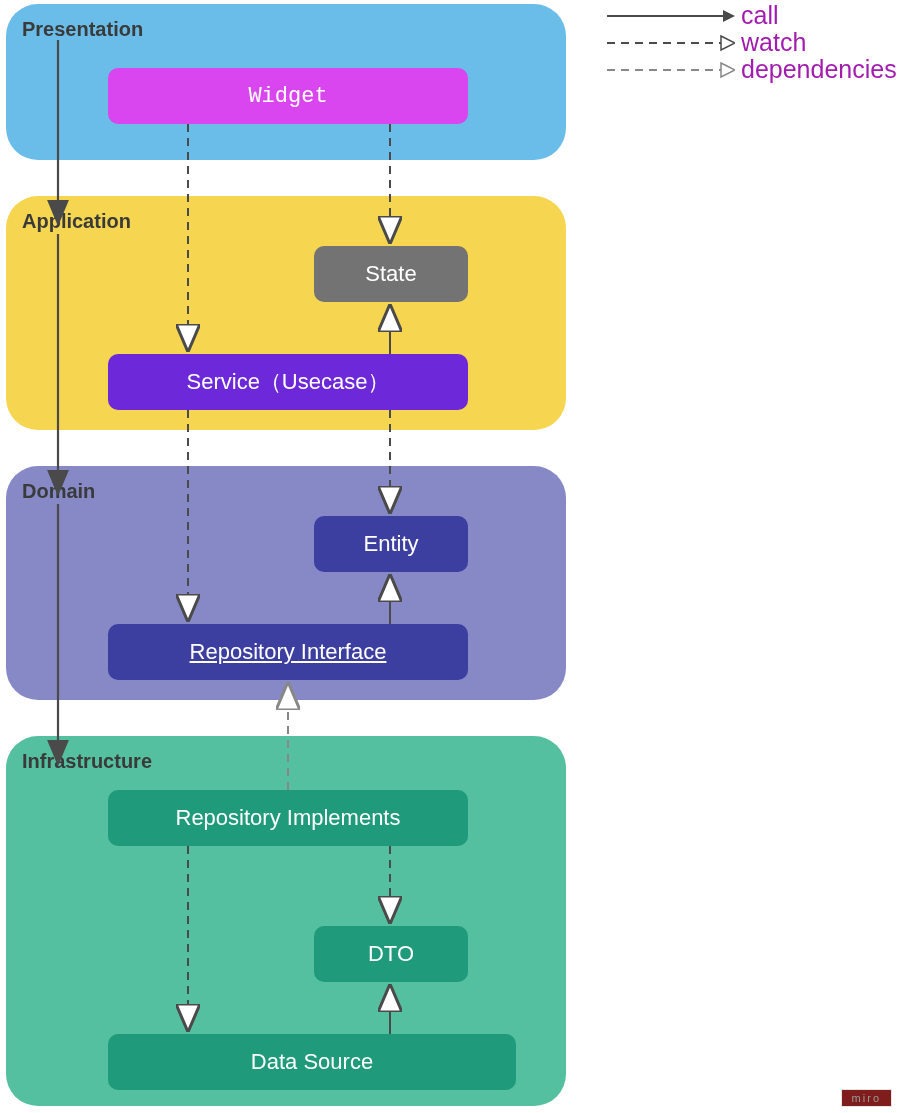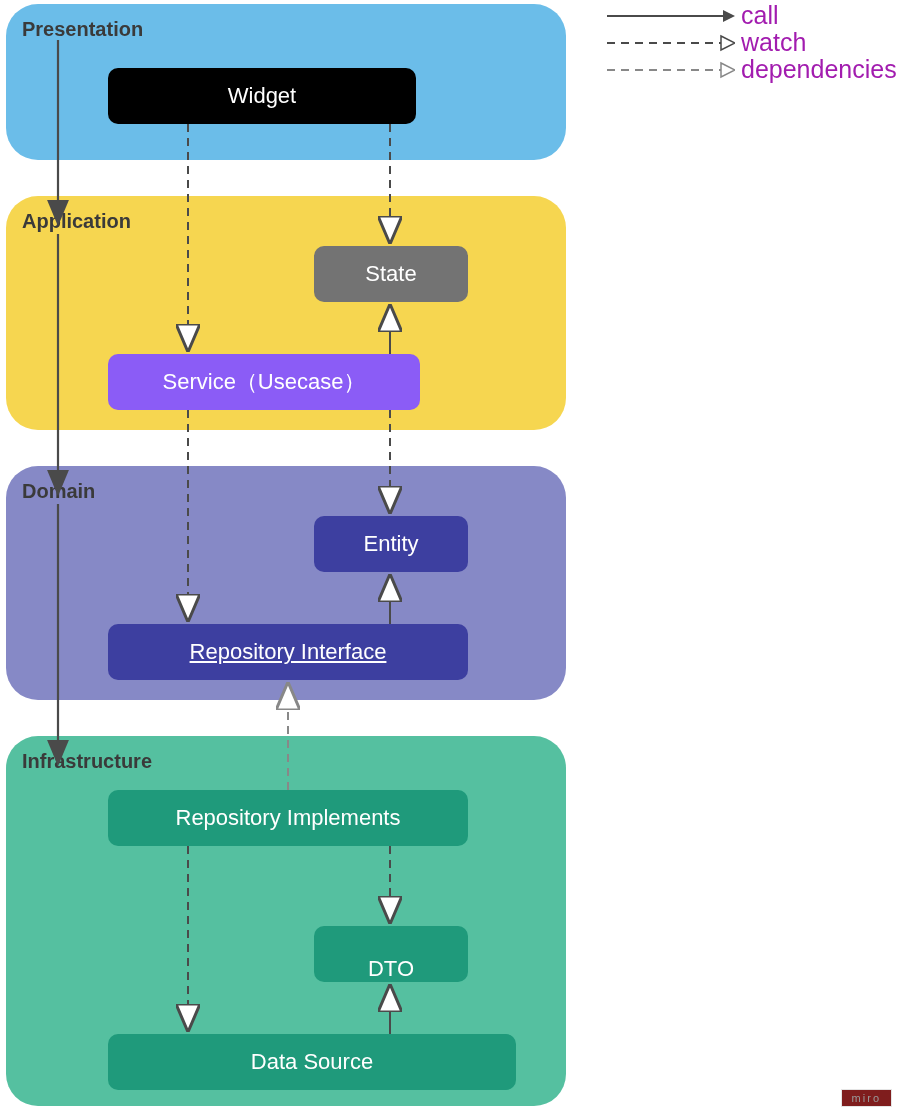--- a/index.html
+++ b/index.html
@@ -82,45 +82,45 @@
 
 <div class="layer" style="left:6px; top:196px; width:560px; height:234px; background:#f6d650;"></div>
 <div class="layer-title" style="left:22px; top:210px;">Application</div>
 
 <div class="layer" style="left:6px; top:466px; width:560px; height:234px; background:#8689c6;"></div>
 <div class="layer-title" style="left:22px; top:480px;">Domain</div>
 
 <div class="layer" style="left:6px; top:736px; width:560px; height:370px; background:#55c0a0;"></div>
 <div class="layer-title" style="left:22px; top:750px;">Infrastructure</div>
 
-<div class="node" style="left:108px; top:68px; width:308px; height:56px; background:#000000;">
+<div class="node" style="left:108px; top:68px; width:360px; height:56px; background:#d946ef;font-family:Liberation Mono, monospace;">
   <span>Widget</span>
 </div>
 
 <div class="node" style="left:314px; top:246px; width:154px; height:56px; background:#737373;">
   <span>State</span>
 </div>
 
-<div class="node" style="left:108px; top:354px; width:312px; height:56px; background:#8b5cf6;">
+<div class="node" style="left:108px; top:354px; width:360px; height:56px; background:#6d28d9;">
   <span>Service（Usecase）</span>
 </div>
 
 <div class="node" style="left:314px; top:516px; width:154px; height:56px; background:#3d3fa0;">
   <span>Entity</span>
 </div>
 
 <div class="node" style="left:108px; top:624px; width:360px; height:56px; background:#3d3fa0;text-decoration:underline;">
   <span>Repository Interface</span>
 </div>
 
 <div class="node" style="left:108px; top:790px; width:360px; height:56px; background:#1f9a7b;">
   <span>Repository Implements</span>
 </div>
 
-<div class="node" style="left:314px; top:926px; width:154px; height:56px; background:#1f9a7b;align-items:flex-end;">
+<div class="node" style="left:314px; top:926px; width:154px; height:56px; background:#1f9a7b;">
   <span>DTO</span>
 </div>
 
 <div class="node" style="left:108px; top:1034px; width:408px; height:56px; background:#1f9a7b;">
   <span>Data Source</span>
 </div>
 
 <svg class="overlay" viewBox="0 0 898 1113">
   <defs>
 

